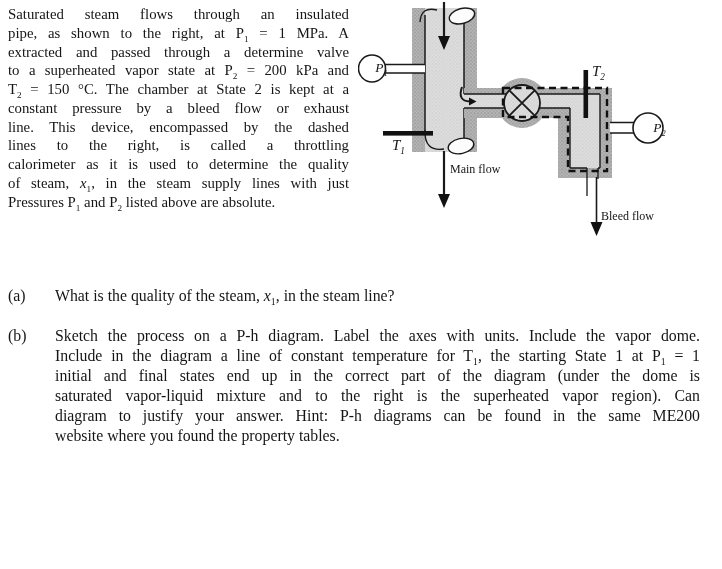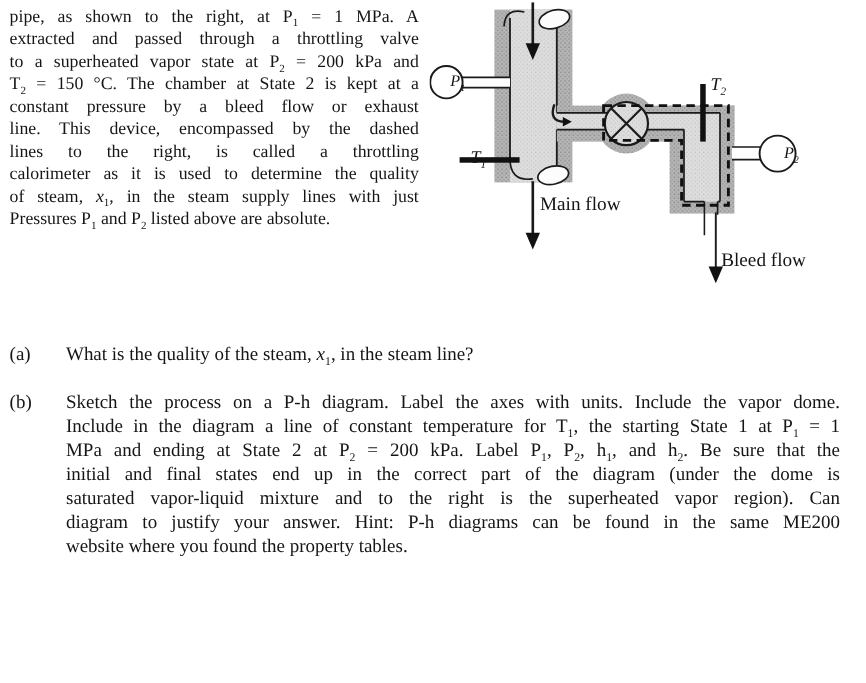--- a/index.html
+++ b/index.html
@@ -19,33 +19,34 @@
   .q-label{position:absolute;left:0;top:0;}
   .q-body{margin-left:47px;width:645px;}
   #qa{top:286px;}
   #qb{top:326px;}
 
   sub{font-size:0.62em;line-height:0;}
 
   
   .diagram{position:absolute;left:358px;top:0;width:364px;height:260px;}
   .diagram svg{position:absolute;left:0;top:0;}
-  .dlabel{position:absolute;font-size:16px;white-space:nowrap;}
+  .dlabel{position:absolute;font-size:12px;white-space:nowrap;}
   .glabel{position:absolute;font-size:13.5px;text-align:center;
           line-height:14px;font-style:normal;}
   .probe-label{font-style:normal;font-size:15px;}
 </style>
 </head>
 <body>
 
 <div class="page">
 
   <div class="problem">
+      <div class="jline">Saturated steam flows through an insulated</div>
       <div class="jline">pipe, as shown to the right, at P<sub>1</sub> = 1 MPa. A</div>
-      <div class="jline">extracted and passed through a throttling valve</div>
+      <div class="jline">extracted and passed through a determine valve</div>
       <div class="jline">to a superheated vapor state at P<sub>2</sub> = 200 kPa and</div>
       <div class="jline">T<sub>2</sub> = 150 °C. The chamber at State 2 is kept at a</div>
       <div class="jline">constant pressure by a bleed flow or exhaust</div>
       <div class="jline">line. This device, encompassed by the dashed</div>
       <div class="jline">lines to the right, is called a throttling</div>
       <div class="jline">calorimeter as it is used to determine the quality</div>
       <div class="jline">of steam, <i>x</i><sub>1</sub>, in the steam supply lines with just</div>
       <div class="jline last">Pressures P<sub>1</sub> and P<sub>2</sub> listed above are absolute.</div>
     </div>
 
@@ -126,40 +127,39 @@
 
       <g>
         <circle cx="164" cy="103" r="18" fill="url(#patSteam)" stroke="#1a1a1a" stroke-width="1.8"></circle>
         <path d="M151.3,90.3 L176.7,115.7 M151.3,115.7 L176.7,90.3" stroke="#1a1a1a" stroke-width="1.8"></path>
       </g>
 
       <path d="M145,88 H249 V171 H210 V117 H145 Z" fill="none" stroke="#111" stroke-width="2.4" stroke-dasharray="7 4.5"></path>
     </svg>
 
     <div class="glabel" style="left:1px;top:61px;width:45px;font-style:italic;"><i>P</i><sub>1</sub></div>
-    <div class="dlabel probe-label" style="left:34px;top:124px;font-style:italic;"><i>T</i><sub>1</sub></div>
+    <div class="dlabel probe-label" style="left:34px;top:137px;font-style:italic;"><i>T</i><sub>1</sub></div>
     <div class="dlabel probe-label" style="left:234px;top:63px;font-style:italic;"><i>T</i><sub>2</sub></div>
     <div class="glabel" style="left:277px;top:121px;width:27px;font-style:italic;padding-left:11px;"><i>P</i><sub>2</sub></div>
     <div class="dlabel" style="left:92px;top:162px;">Main flow</div>
     <div class="dlabel" style="left:243px;top:199px;margin-top:10px;">Bleed flow</div>
   </div>
 
   <div class="question" id="qa">
     <span class="q-label">(a)</span>
     <div class="q-body">
         <div class="jline last">What is the quality of the steam, <i>x</i><sub>1</sub>, in the steam line?</div>
       </div>
   </div>
 
   <div class="question" id="qb">
     <span class="q-label">(b)</span>
     <div class="q-body">
         <div class="jline">Sketch the process on a P-h diagram. Label the axes with units. Include the vapor dome.</div>
         <div class="jline">Include in the diagram a line of constant temperature for T<sub>1</sub>, the starting State 1 at P<sub>1</sub> = 1</div>
-        <div class="jline">MPa and ending at State 2 at P<sub>2</sub> = 200 kPa. Label P<sub>1</sub>, P<sub>2</sub>, h<sub>1</sub>, and h<sub>2</sub>. Be sure that the</div>
         <div class="jline">initial and final states end up in the correct part of the diagram (under the dome is</div>
         <div class="jline">saturated vapor-liquid mixture and to the right is the superheated vapor region). Can</div>
         <div class="jline">diagram to justify your answer. Hint: P-h diagrams can be found in the same ME200</div>
         <div class="jline last">website where you found the property tables.</div>
       </div>
   </div>
 
 </div>
 
 </body></html>

